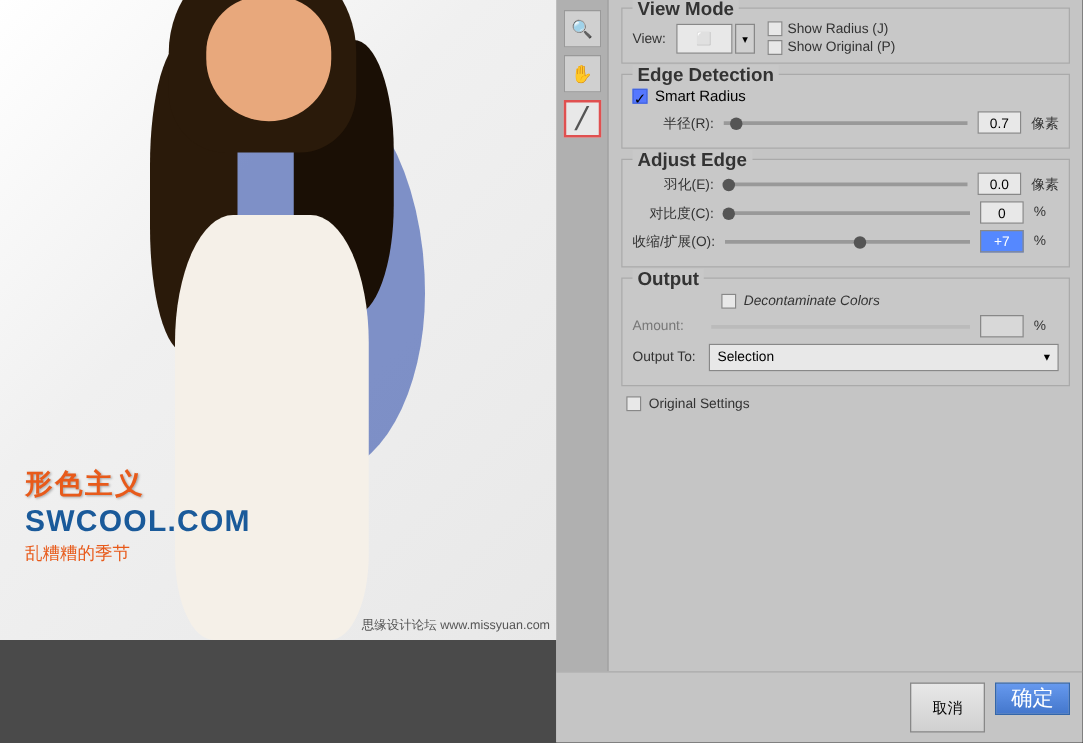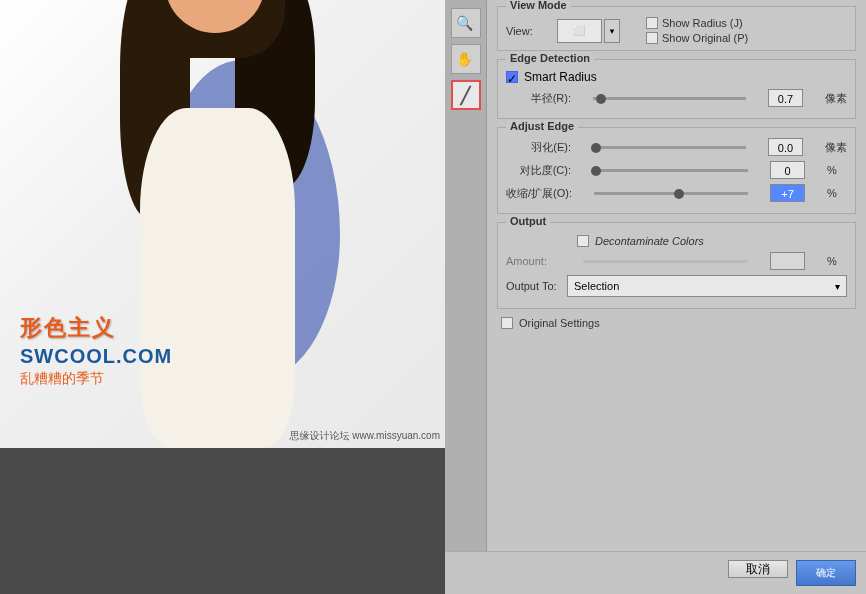--- a/index.html
+++ b/index.html
@@ -9,21 +9,21 @@
       overflow: hidden;
       font-family: Arial, sans-serif;
       font-size: 12px;
       background: #4a4a4a;
       display: flex;
     }
 
     
     .photo-area {
       width: 445px;
-      height: 448px;
+      height: 512px;
       background: linear-gradient(135deg, #ffffff 0%, #f0f0f0 40%, #e8e8e8 100%);
       position: relative;
       overflow: hidden;
       flex-shrink: 0;
     }
 
     .photo-bg-blob {
       position: absolute;
       width: 180px;
       height: 320px;
@@ -130,21 +130,21 @@
     .watermark-title {
       font-size: 22px;
       font-weight: bold;
       color: #e85a1a;
       font-family: 'SimHei', Arial, sans-serif;
       text-shadow: 1px 1px 2px rgba(0,0,0,0.3);
       letter-spacing: 2px;
     }
 
     .watermark-url {
-      font-size: 20px;
+      font-size: 24px;
       font-weight: bold;
       color: #1a5a9a;
       letter-spacing: 1px;
       margin-top: 2px;
     }
 
     .watermark-subtitle {
       font-size: 14px;
       color: #e85a1a;
       margin-top: 2px;
@@ -217,21 +217,21 @@
       padding: 6px 8px;
       position: relative;
     }
 
     .section-label {
       position: absolute;
       top: -8px;
       left: 8px;
       background: #c8c8c8;
       padding: 0 4px;
-      font-size: 11px;
+      font-size: 15px;
       font-weight: bold;
       color: #333;
     }
 
     .view-mode-label {
       font-size: 11px;
       color: #333;
       min-width: 35px;
     }
 
@@ -281,21 +281,21 @@
       width: 12px;
       height: 12px;
       background: #e8e8e8;
       border: 1px solid #888;
     }
 
     
     .slider-row {
       display: flex;
       align-items: center;
-      gap: 22px;
+      gap: 8px;
       margin-bottom: 5px;
     }
 
     .slider-label {
       font-size: 11px;
       color: #333;
       min-width: 65px;
       text-align: right;
     }
 
@@ -391,40 +391,40 @@
       background: #c5c5c5;
       border-top: 1px solid #aaa;
       padding: 8px 10px;
       display: flex;
       justify-content: flex-end;
       gap: 8px;
     }
 
     .btn-cancel {
       width: 60px;
-      height: 18px;
+      height: 40px;
       background: linear-gradient(to bottom, #e8e8e8, #d0d0d0);
       border: 1px solid #888;
       cursor: pointer;
       font-size: 12px;
       display: flex;
       align-items: center;
       justify-content: center;
     }
 
     .btn-ok {
       width: 60px;
       height: 26px;
       background: linear-gradient(to bottom, #6699ee, #4477cc);
       border: 1px solid #3366aa;
       cursor: pointer;
-      font-size: 10px;
+      font-size: 17px;
       color: white;
       display: flex;
-      align-items: center;
+      align-items: flex-start;
       justify-content: center;
     }
   </style>
 </head>
 <body>
 
 <div class="photo-area">
 
   <div class="photo-bg-blob"></div>
 
@@ -473,21 +473,21 @@
       </div>
       <div class="tool-btn selected" title="Brush">
         <span style="font-size:16px; font-weight:bold; color:#555;">╱</span>
       </div>
     </div>
 
     <div class="settings-panel">
 
       <div class="section-group">
         <span class="section-label">View Mode</span>
-        <div style="display:flex; align-items:center; gap:16px; padding-top:4px;">
+        <div style="display:flex; align-items:center; gap:0; padding-top:4px;">
           <span class="view-mode-label">View:</span>
           <div class="view-dropdown">
             <div class="view-select-box">
               <span style="font-size:10px; color:#555;">⬜</span>
             </div>
             <div class="dropdown-arrow">▾</div>
           </div>
           <div class="checkboxes-col">
             <div class="checkbox-row">
               <div class="checkbox"></div>

